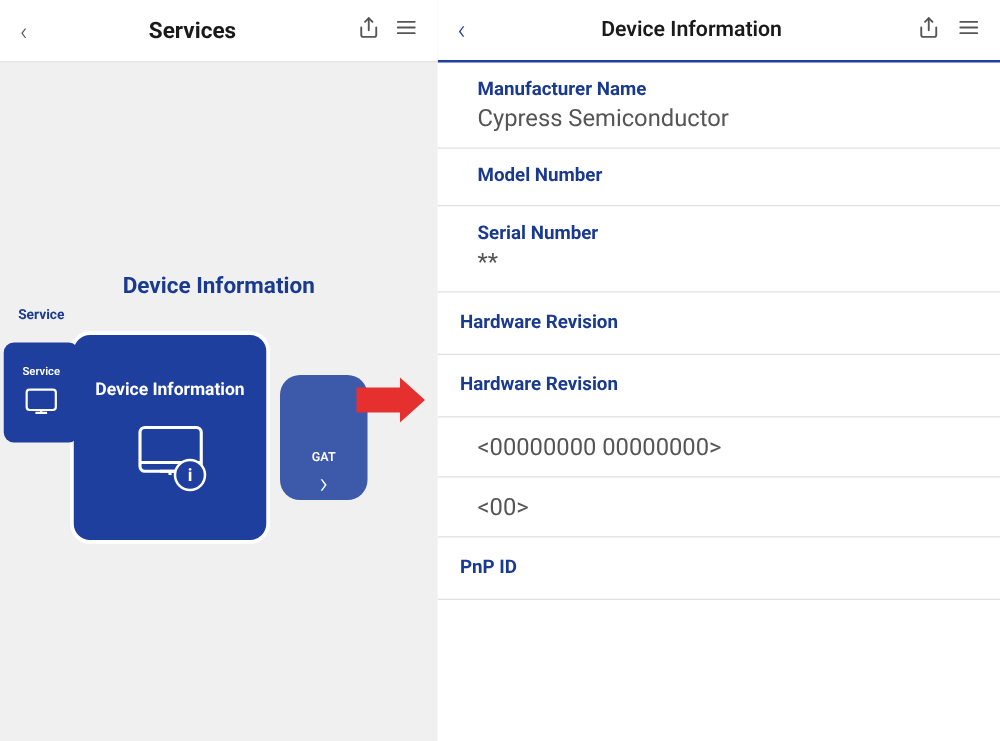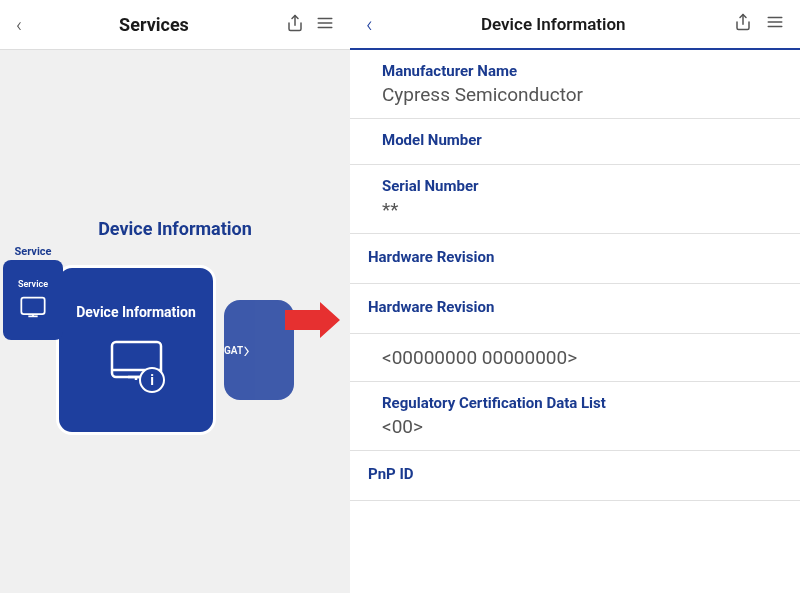--- a/index.html
+++ b/index.html
@@ -103,23 +103,23 @@
       margin-bottom: 12px;
       padding: 0 8px;
     }
 
     .left-card-gat {
       width: 70px;
       height: 100px;
       background: #1e3f9e;
       border-radius: 16px;
       display: flex;
-      flex-direction: row;
-      align-items: center;
-      justify-content: flex-start;
+      flex-direction: column;
+      align-items: center;
+      justify-content: flex-end;
       overflow: hidden;
       opacity: 0.85;
     }
 
     .gat-text {
       color: white;
       font-size: 10px;
       font-weight: 600;
     }
 
@@ -219,21 +219,21 @@
           <line x1="3" y1="6" x2="21" y2="6"></line>
           <line x1="3" y1="12" x2="21" y2="12"></line>
           <line x1="3" y1="18" x2="21" y2="18"></line>
         </svg>
       </span>
     </div>
   </div>
 
   <div class="services-area">
 
-    <div style="position:absolute;left:0;top:195px;width:66px;display:flex;flex-direction:column;align-items:center;gap:2px;">
+    <div style="position:absolute;left:0;top:195px;width:66px;display:flex;flex-direction:column;align-items:center;gap:16px;">
       <span style="font-size:11px;font-weight:700;color:#1a3a8f;">Service</span>
       <div style="background:#1e3f9e;border-radius:8px;width:60px;height:80px;display:flex;flex-direction:column;align-items:center;justify-content:center;gap:4px;">
         <span style="color:white;font-size:9px;font-weight:600;">Service</span>
         <svg width="28" height="28" viewBox="0 0 24 24" fill="none" stroke="white" stroke-width="1.5">
           <rect x="2" y="4" width="20" height="14" rx="2"></rect>
           <line x1="8" y1="20" x2="16" y2="20"></line>
           <line x1="12" y1="18" x2="12" y2="20"></line>
         </svg>
       </div>
     </div>
@@ -312,20 +312,19 @@
       <div class="info-item no-value">
         <div class="info-label">Hardware Revision</div>
       </div>
       <div class="info-item no-value">
         <div class="info-label">Hardware Revision</div>
       </div>
       <div class="info-item">
         <div class="info-value">&lt;00000000 00000000&gt;</div>
       </div>
       <div class="info-item">
-        <div class="info-label">Regulatory Certification Data List</div>
         <div class="info-value">&lt;00&gt;</div>
       </div>
       <div class="info-item no-value">
         <div class="info-label">PnP ID</div>
       </div>
     </div>
 </div>
 
 </body></html>

